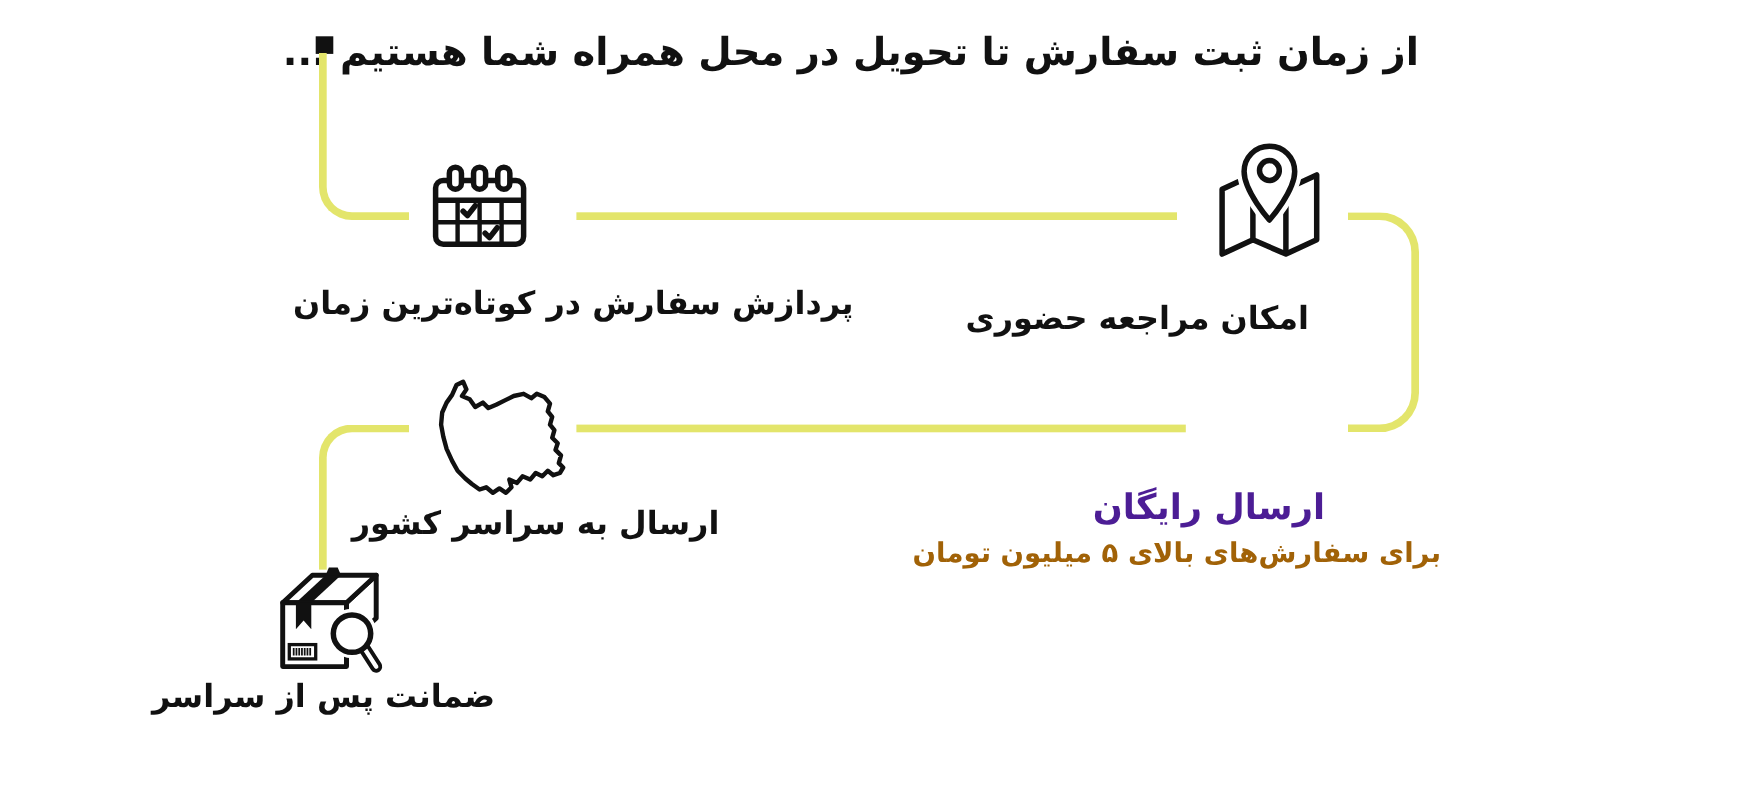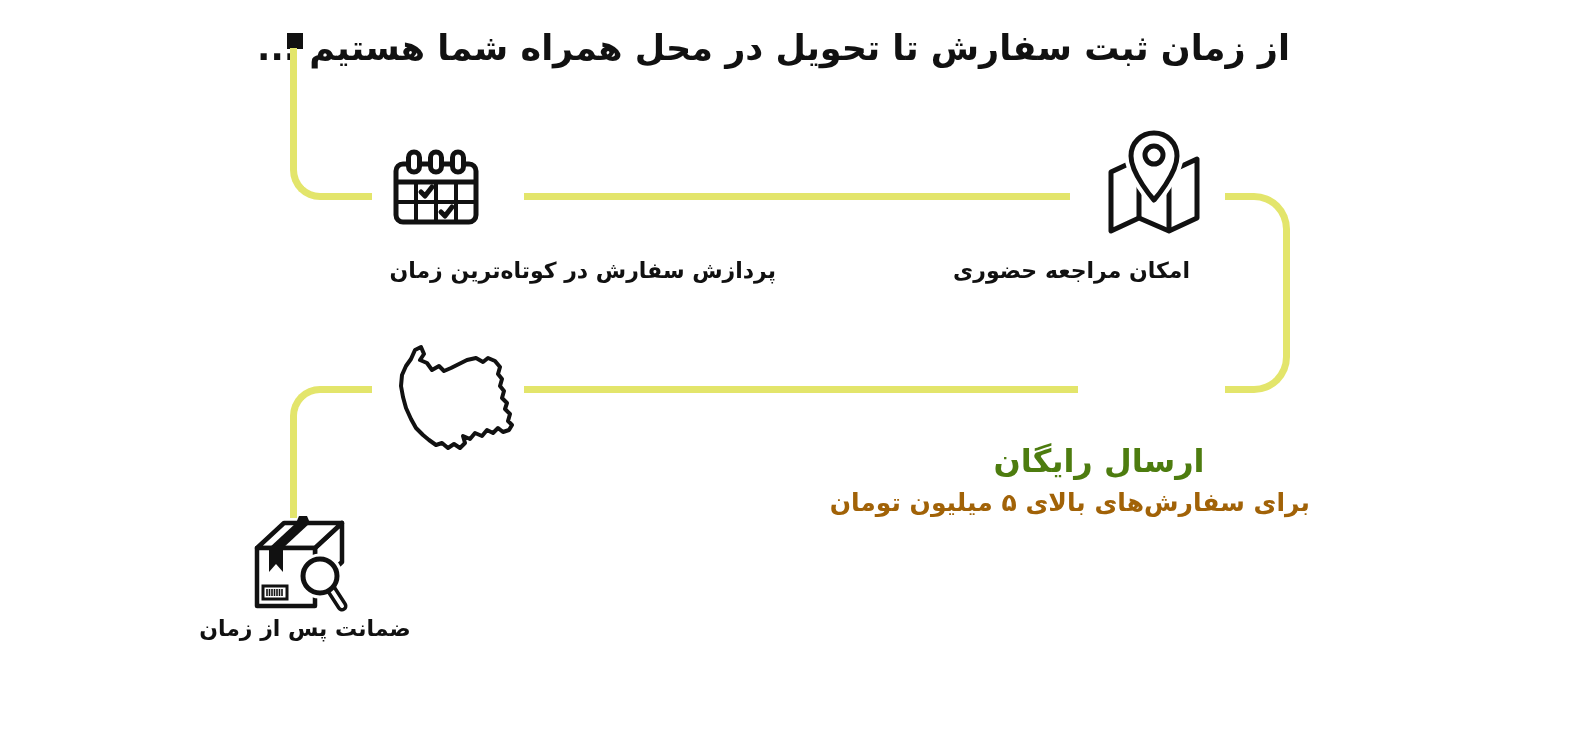--- a/index.html
+++ b/index.html
@@ -32,28 +32,28 @@
     border-top-left-radius:30px;
   }
   .icon{position:absolute;line-height:0;}
   .icon-calendar{left:392px;top:148px;}
   .icon-map-pin{left:1106px;top:130px;}
   .icon-truck{left:1084px;top:348px;}
   .icon-iran{left:386px;top:344px;}
   .icon-package{left:250px;top:510px;}
   .label{
     position:absolute;direction:rtl;white-space:nowrap;
-    font-weight:700;color:#111;font-size:22px;
+    font-weight:700;color:#111;font-size:29px;
   }
   .label-processing{left:390px;top:258px;width:386px;text-align:center;}
-  .label-inperson{right:395px;top:258px;}
+  .label-inperson{right:395px;top:272px;}
   .label-nationwide{left:388px;top:458px;width:266px;text-align:center;}
   .label-warranty{left:160px;top:616px;width:290px;text-align:center;}
   .free-group{position:absolute;left:888px;top:442px;width:422px;text-align:center;direction:rtl;}
-  .free-main{font-size:32px;font-weight:700;color:#4d7c0f;white-space:nowrap;}
+  .free-main{font-size:32px;font-weight:700;color:#4c1d95;white-space:nowrap;}
   .free-sub{font-size:25px;font-weight:700;color:#a16207;white-space:nowrap;margin-top:8px;}
 </style>
 </head>
 <body>
 
 <div class="canvas">
 
   <h1 class="title">از زمان ثبت سفارش تا تحویل در محل همراه شما هستیم ...</h1>
 
   <div class="start-square"></div>
@@ -95,20 +95,21 @@
   <div class="free-group">
     <div class="free-main">ارسال رایگان</div>
     <div class="free-sub">برای سفارش‌های بالای ۵ میلیون تومان</div>
   </div>
 
   <div class="icon icon-iran">
     <svg width="132" height="110" viewBox="0 0 132 110">
       <path d="M25,15 L29,6 L35,3 L38,10 L34,16 L41,19 L46,26 L53,22 L58,27 L65,24 L73,20 L81,16 L90,14 L97,18 L102,14 L109,17 L114,23 L112,30 L116,35 L114,42 L118,47 L116,54 L121,59 L119,65 L124,70 L122,77 L126,81 L123,86 L117,88 L112,84 L107,89 L101,86 L96,92 L89,89 L84,95 L77,92 L79,99 L74,104 L68,100 L62,104 L56,99 L50,101 L43,96 L37,91 L30,84 L25,75 L20,64 L17,53 L15,42 L16,31 L20,22 Z" fill="#fff" stroke="#111" stroke-width="4" stroke-linejoin="round"></path>
     </svg>
   </div>
+  <div class="label label-nationwide">ارسال به سراسر کشور</div>
 
   <div class="icon icon-package">
     <svg width="100" height="104" viewBox="0 0 100 104">
       <polygon points="65,38 92,13 92,52 65,77" fill="#fff" stroke="#111" stroke-width="4.5" stroke-linejoin="round"></polygon>
       <polygon points="7,38 34,13 92,13 65,38" fill="#fff" stroke="#111" stroke-width="4.5" stroke-linejoin="round"></polygon>
       <polygon points="49,6 57,6 60,13 46,13" fill="#111"></polygon>
       <polygon points="46,13 60,13 33,38 19,38" fill="#111"></polygon>
       <rect x="7" y="38" width="58" height="58" fill="#fff" stroke="#111" stroke-width="4.5" stroke-linejoin="round"></rect>
       <polygon points="19,38 33,38 33,62 26,54 19,62" fill="#111"></polygon>
       <rect x="13" y="76" width="24" height="13" fill="#fff" stroke="#111" stroke-width="3"></rect>
@@ -121,15 +122,15 @@
           <line x1="29.5" y1="79" x2="29.5" y2="86"></line>
         <line x1="32" y1="79" x2="32" y2="86"></line>
       </g>
       <circle cx="70" cy="66" r="17" fill="#fff" stroke="#fff" stroke-width="11"></circle>
       <line x1="81" y1="79" x2="92" y2="96" stroke="#fff" stroke-width="16" stroke-linecap="round"></line>
       <line x1="81" y1="79" x2="92" y2="96" stroke="#111" stroke-width="11" stroke-linecap="round"></line>
       <line x1="81" y1="79" x2="92" y2="96" stroke="#fff" stroke-width="4" stroke-linecap="round"></line>
       <circle cx="70" cy="66" r="17" fill="#fff" stroke="#111" stroke-width="5"></circle>
     </svg>
   </div>
-  <div class="label label-warranty">ضمانت پس از زمان</div>
+  <div class="label label-warranty">ضمانت پس از سراسر</div>
 
 </div>
 
 </body></html>

